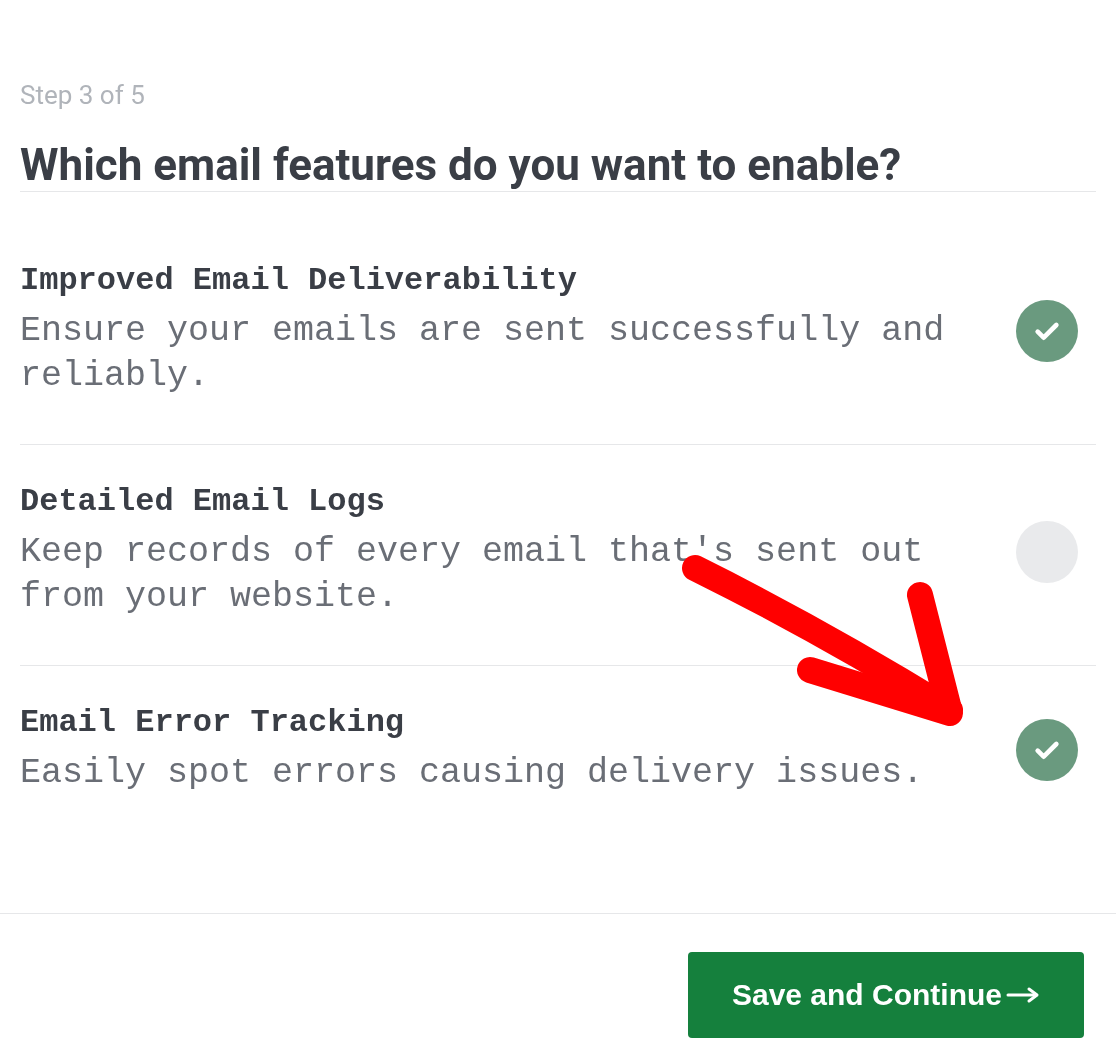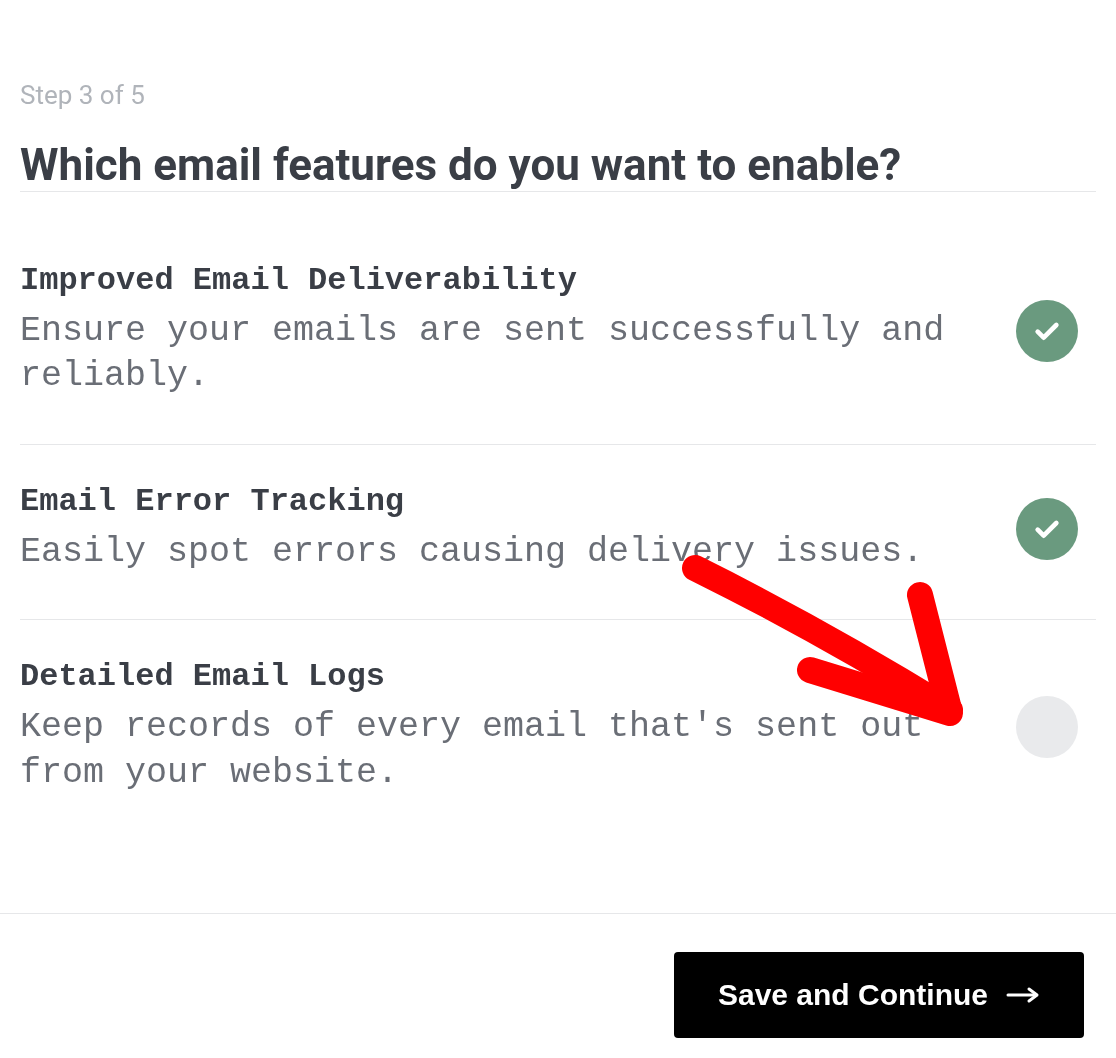--- a/index.html
+++ b/index.html
@@ -89,31 +89,31 @@
     position: absolute;
     bottom: 0;
     left: 0;
     right: 0;
     border-top: 1px solid #e6e7e9;
     padding: 38px 32px 20px 32px;
     display: flex;
     justify-content: flex-end;
   }
   .save-btn {
-    background: #000000;
+    background: #15803d;
     color: #ffffff;
     border: none;
     border-radius: 4px;
     font-size: 30px;
     font-weight: 600;
     padding: 26px 44px;
     cursor: pointer;
     display: flex;
     align-items: center;
-    gap: 18px;
+    gap: 4px;
   }
   .save-btn .arrow {
     display: inline-flex;
     align-items: center;
   }
   .annotation-arrow {
     position: absolute;
     top: 540px;
     left: 660px;
     pointer-events: none;
@@ -135,36 +135,36 @@
       </div>
       <div class="toggle toggle-on">
         <svg viewBox="0 0 24 24">
           <path fill="none" stroke="#ffffff" stroke-width="3.5" stroke-linecap="round" stroke-linejoin="round" d="M5 12.5l4.5 4.5L19 7.5"></path>
         </svg>
       </div>
     </div>
 
     <div class="feature-row">
       <div class="feature-text">
+        <div class="feature-title">Detailed Email Logs</div>
+        <div class="feature-desc">Keep records of every email that's sent out from your website.</div>
+      </div>
+      <div class="toggle toggle-off"></div>
+    </div>
+
+    <div class="feature-row">
+      <div class="feature-text">
         <div class="feature-title">Email Error Tracking</div>
         <div class="feature-desc">Easily spot errors causing delivery issues.</div>
       </div>
       <div class="toggle toggle-on">
         <svg viewBox="0 0 24 24">
           <path fill="none" stroke="#ffffff" stroke-width="3.5" stroke-linecap="round" stroke-linejoin="round" d="M5 12.5l4.5 4.5L19 7.5"></path>
         </svg>
       </div>
-    </div>
-
-    <div class="feature-row">
-      <div class="feature-text">
-        <div class="feature-title">Detailed Email Logs</div>
-        <div class="feature-desc">Keep records of every email that's sent out from your website.</div>
-      </div>
-      <div class="toggle toggle-off"></div>
     </div>
 
   </div>
 </div>
 
 <svg class="annotation-arrow" width="330" height="220">
   <g fill="none" stroke="#ff0000" stroke-width="26" stroke-linecap="round" stroke-linejoin="round">
     <path d="M35 28 Q 160 90 290 170"></path>
     <path d="M150 130 L 290 173 L 260 55"></path>
   </g>

